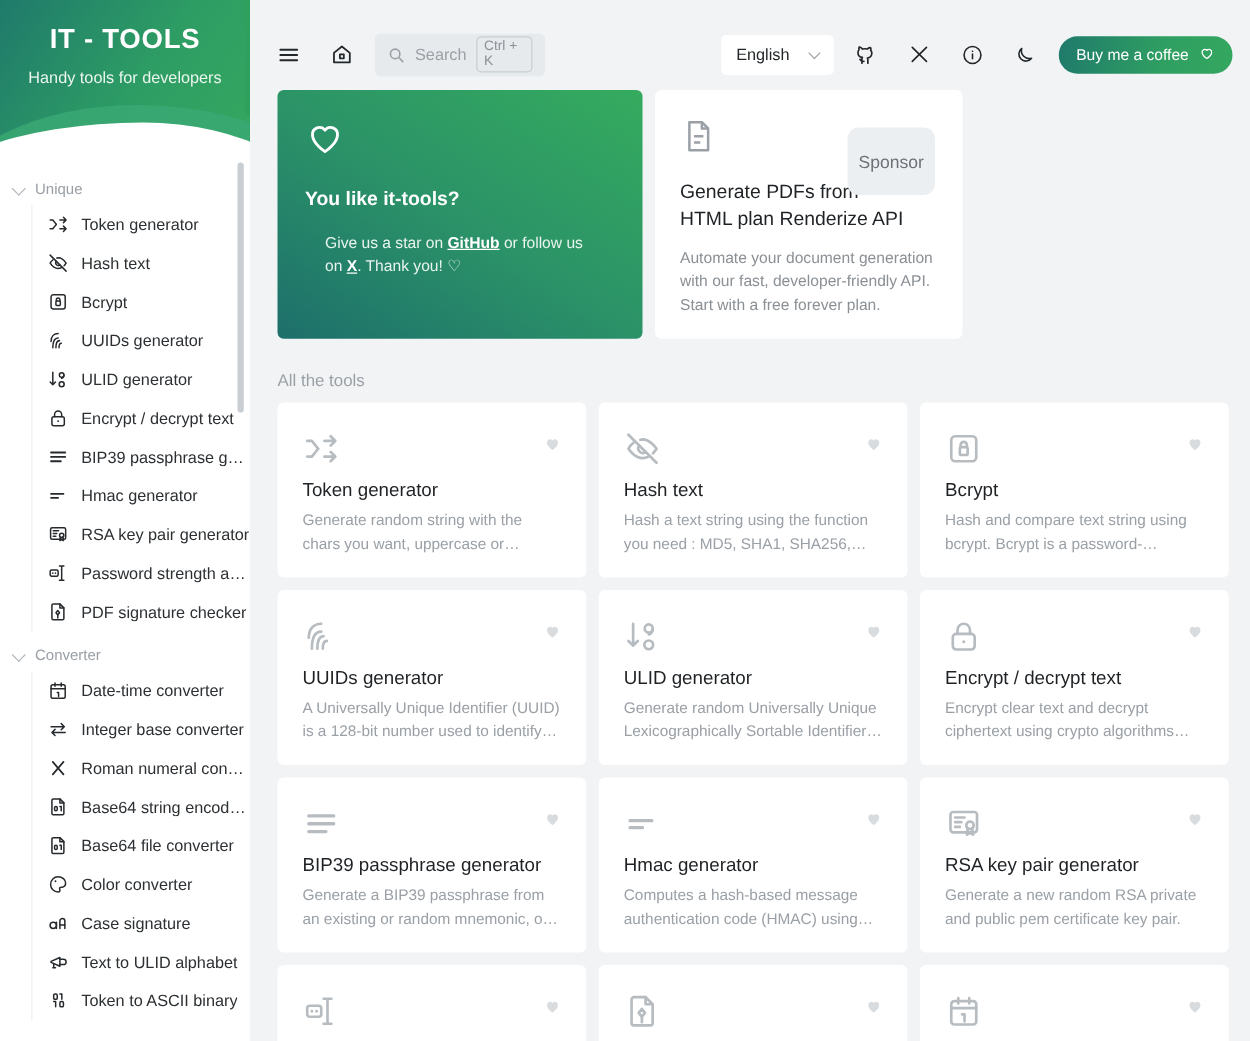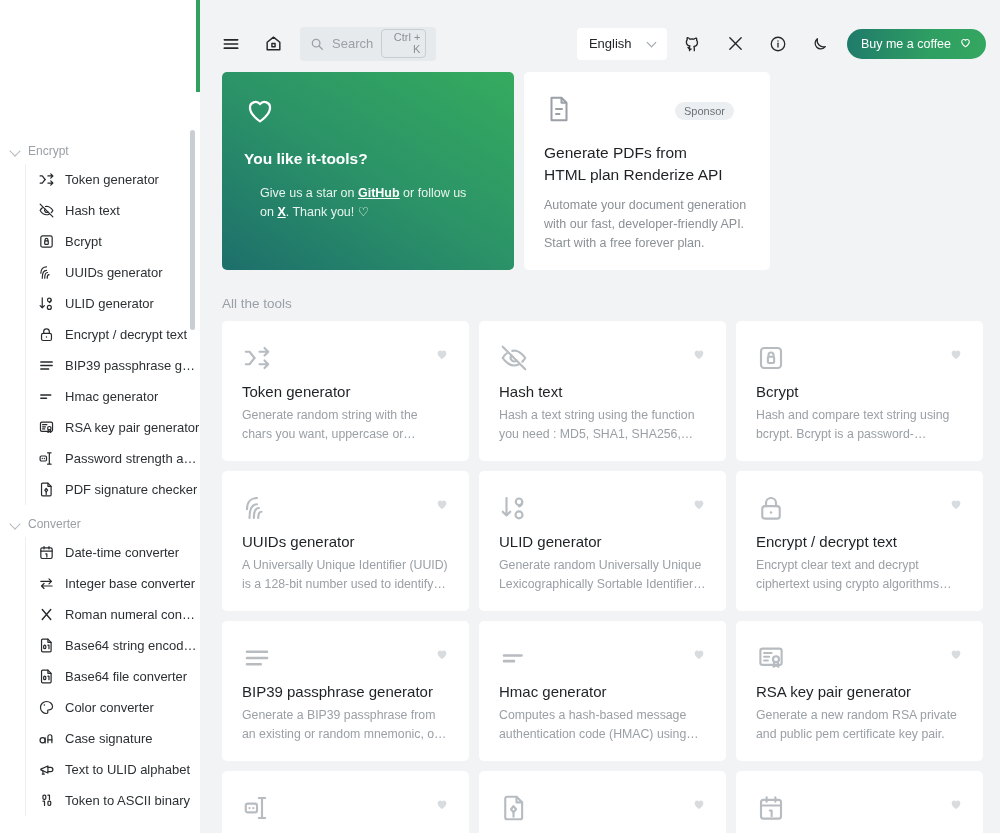--- a/index.html
+++ b/index.html
@@ -120,21 +120,20 @@
     display: flex; align-items: center; gap: 8px;
     padding: 0 10px; cursor: text;
   }
   .searchbar .s-ico { color: #9aa0a6; display: flex; }
   .search-ph { color: #9aa0a6; font-size: 13px; }
   .kbd {
     font-size: 11px; color: #8b9096;
     border: 1px solid #c8cdd2; border-radius: 4px;
     padding: 1px 5px 2px; background: #e7eaed;
     font-family: "Liberation Sans", sans-serif;
-    text-align: right;
   }
   .lang-select {
     height: 32px; min-width: 90px;
     background: #ffffff; border-radius: 4px;
     display: flex; align-items: center; justify-content: space-between;
     gap: 10px; padding: 0 9px 0 12px;
     font-size: 13px; color: #23272a; cursor: pointer;
   }
   .sel-chev { width: 11px; height: 11px; position: relative; }
   .sel-chev::before {
@@ -168,23 +167,23 @@
   .banner-like .hico { margin-bottom: 20px; }
   .banner-like h3 { margin: 0 0 10px; font-size: 15.5px; font-weight: bold; }
   .banner-like p { margin: 16px; font-size: 12.5px; line-height: 1.55; color: #e8f4ee; }
   .banner-like a { color: #ffffff; text-decoration: underline; font-weight: bold; }
   .banner-sponsor {
     width: 246px; min-height: 185px;
     background: #ffffff; border-radius: 5px;
     padding: 22px 20px 18px; position: relative;
   }
   .sponsor-tag {
-    position: absolute; top: 30px; right: 36px;
+    position: absolute; top: 30px; right: 22px;
     background: #eceff1; color: #6b7176;
-    font-size: 11px; border-radius: 9px; padding: 3px 9px;
+    font-size: 14px; border-radius: 9px; padding: 19px 9px;
   }
   .banner-sponsor .dico { color: #9aa0a6; margin-bottom: 14px; }
   .banner-sponsor h3 {
     margin: 0 0 10px; font-size: 15.5px; font-weight: normal;
     line-height: 1.42; color: #1f2225; max-width: 180px;
   }
   .banner-sponsor p { margin: 0; font-size: 12.5px; line-height: 1.5; color: #8a9095; }
 
   
   .section-title {
@@ -215,26 +214,32 @@
     display: -webkit-box; -webkit-line-clamp: 2; -webkit-box-orient: vertical;
     overflow: hidden;
   }
 </style>
 </head>
 <body>
 
 <div class="app">
 
   <aside class="sidebar">
+    <div class="sidebar-hero">
+      <div class="brand-title">IT - TOOLS</div>
+      <div class="brand-sub">Handy tools for developers</div>
+      <div class="wave1"></div>
+      <div class="wave2"></div>
+    </div>
     <div class="green-edge"></div>
 
     <div class="nav-scroll" id="nav-root">
         <div class="nav-group-label">
           <span class="chev"></span>
-          <span>Encrypt</span>
+          <span>Unique</span>
         </div>
         <div class="nav-items">
           <div class="nav-item">
             <span class="nav-ico">
               <svg width="17" height="17" viewBox="0 0 24 24" fill="none" stroke="currentColor" stroke-width="1.7" stroke-linecap="round" stroke-linejoin="round">
                 <path d="M3 7h3l4 5"></path>
                 <path d="M14 7h7m0 0-3-3m3 3-3 3"></path>
                 <path d="M3 17h3l4-5"></path>
                 <path d="M14 17h7m0 0-3-3m3 3-3 3"></path>
               </svg>

